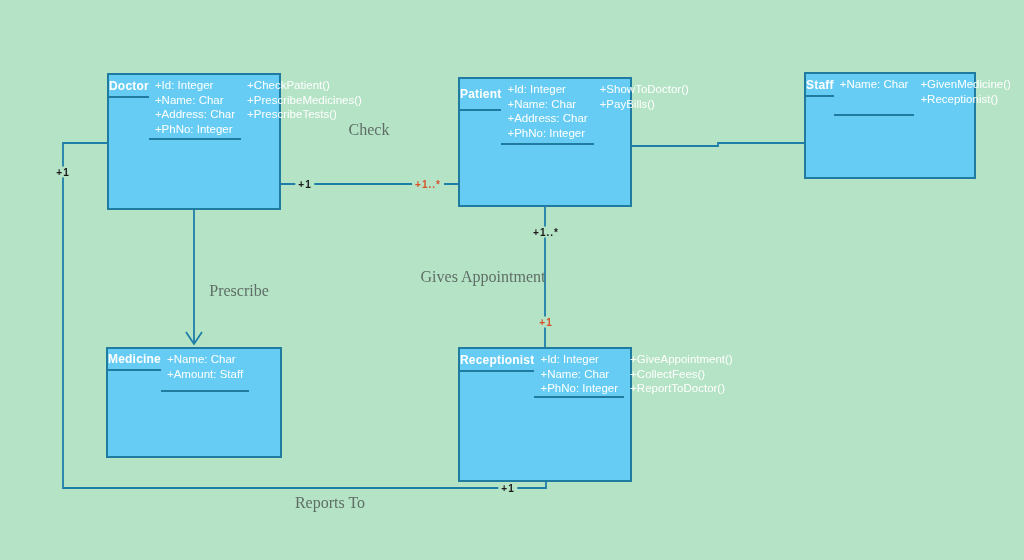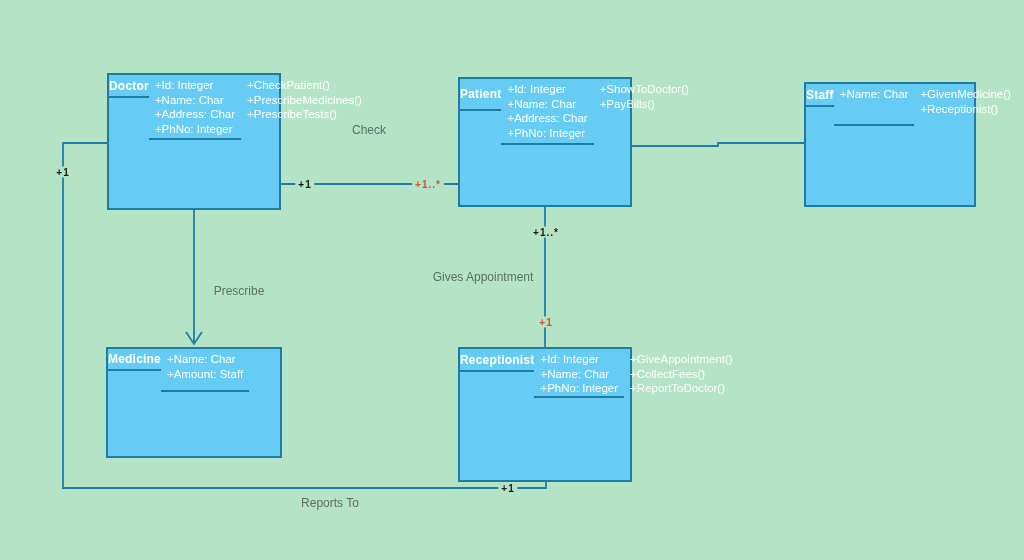--- a/index.html
+++ b/index.html
@@ -62,23 +62,24 @@
   }
   .uml-methods {
     flex: 1 1 auto;
     padding: 3px 6px 0 6px;
     font-size: 11.5px;
     line-height: 14.5px;
   }
   .edge-label {
     position: absolute;
     transform: translate(-50%, -50%);
-    font-size: 12px;
+    font-size: 16px;
     color: var(--label-text);
     white-space: nowrap;
+    font-family: Liberation Serif, serif;
   }
   .mult {
     position: absolute;
     transform: translate(-50%, -50%);
     font-size: 10px;
     font-weight: bold;
     letter-spacing: 1px;
     color: var(--multiplicity-text);
     background: var(--background);
     padding: 0 3px;
@@ -122,21 +123,21 @@
       <div>+Name: Char</div>
       <div>+Address: Char</div>
       <div>+PhNo: Integer</div>
     </div>
     <div class="uml-methods">
       <div>+ShowToDoctor()</div>
       <div>+PayBills()</div>
     </div>
   </div>
 
-  <div class="uml-class" style="left:804px;top:82px;width:172px;height:125px">
+  <div class="uml-class" style="left:804px;top:72px;width:172px;height:107px">
     <div class="uml-title" style="height:23px">Staff</div>
     <div class="uml-attrs" style="height:42px">
       <div>+Name: Char</div>
     </div>
     <div class="uml-methods">
       <div>+GivenMedicine()</div>
       <div>+Receptionist()</div>
     </div>
   </div>
 

